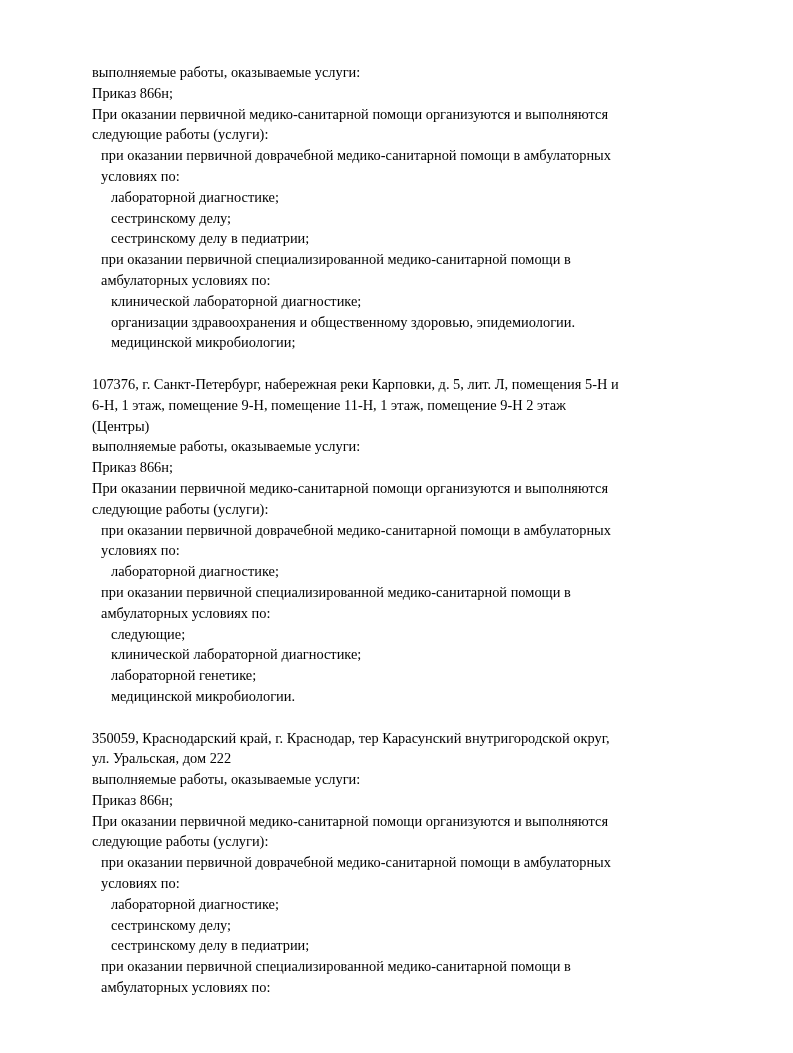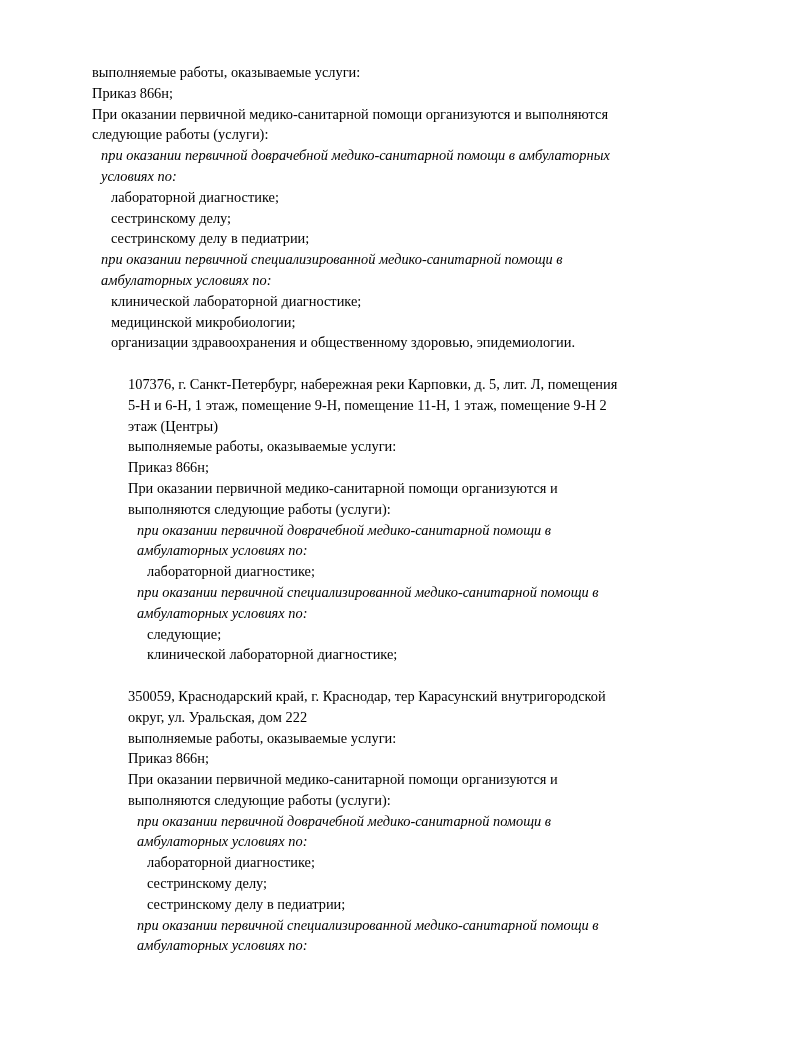--- a/index.html
+++ b/index.html
@@ -28,53 +28,54 @@
   }
   .para {
     margin: 0;
     white-space: pre-wrap;
   }
   .blk {
     margin: 0 0 0 0;
   }
   .blk + .blk {
     margin-top: 20.8px;
-    margin-left: 36px;
   }
-  .ind1 { padding-left: 9px; font-style: italic; }
+  .ind1 { padding-left: 9px; }
   .ind2 { padding-left: 19px; }
 </style>
 </head>
 <body>
 
 <div class="page">
   <div class="doc-body" id="doc-body">
       <div class="blk">
         <p class="para">выполняемые работы, оказываемые услуги:</p>
         <p class="para">Приказ 866н;</p>
         <p class="para">При оказании первичной медико-санитарной помощи организуются и выполняются следующие работы (услуги):</p>
         <p class="para ind1">при оказании первичной доврачебной медико-санитарной помощи в амбулаторных условиях по:</p>
         <p class="para ind2">лабораторной диагностике;</p>
         <p class="para ind2">сестринскому делу;</p>
         <p class="para ind2">сестринскому делу в педиатрии;</p>
         <p class="para ind1">при оказании первичной специализированной медико-санитарной помощи в амбулаторных условиях по:</p>
         <p class="para ind2">клинической лабораторной диагностике;</p>
+        <p class="para ind2">организации здравоохранения и общественному здоровью, эпидемиологии.</p>
         <p class="para ind2">медицинской микробиологии;</p>
-        <p class="para ind2">организации здравоохранения и общественному здоровью, эпидемиологии.</p>
       </div>
       <div class="blk">
         <p class="para">107376, г. Санкт-Петербург, набережная реки Карповки, д. 5, лит. Л, помещения 5-Н и 6-Н, 1 этаж, помещение 9-Н, помещение 11-Н, 1 этаж, помещение 9-Н 2 этаж (Центры)</p>
         <p class="para">выполняемые работы, оказываемые услуги:</p>
         <p class="para">Приказ 866н;</p>
         <p class="para">При оказании первичной медико-санитарной помощи организуются и выполняются следующие работы (услуги):</p>
         <p class="para ind1">при оказании первичной доврачебной медико-санитарной помощи в амбулаторных условиях по:</p>
         <p class="para ind2">лабораторной диагностике;</p>
         <p class="para ind1">при оказании первичной специализированной медико-санитарной помощи в амбулаторных условиях по:</p>
         <p class="para ind2">следующие;</p>
         <p class="para ind2">клинической лабораторной диагностике;</p>
+        <p class="para ind2">лабораторной генетике;</p>
+        <p class="para ind2">медицинской микробиологии.</p>
       </div>
       <div class="blk">
         <p class="para">350059, Краснодарский край, г. Краснодар, тер Карасунский внутригородской округ, ул. Уральская, дом 222</p>
         <p class="para">выполняемые работы, оказываемые услуги:</p>
         <p class="para">Приказ 866н;</p>
         <p class="para">При оказании первичной медико-санитарной помощи организуются и выполняются следующие работы (услуги):</p>
         <p class="para ind1">при оказании первичной доврачебной медико-санитарной помощи в амбулаторных условиях по:</p>
         <p class="para ind2">лабораторной диагностике;</p>
         <p class="para ind2">сестринскому делу;</p>
         <p class="para ind2">сестринскому делу в педиатрии;</p>

